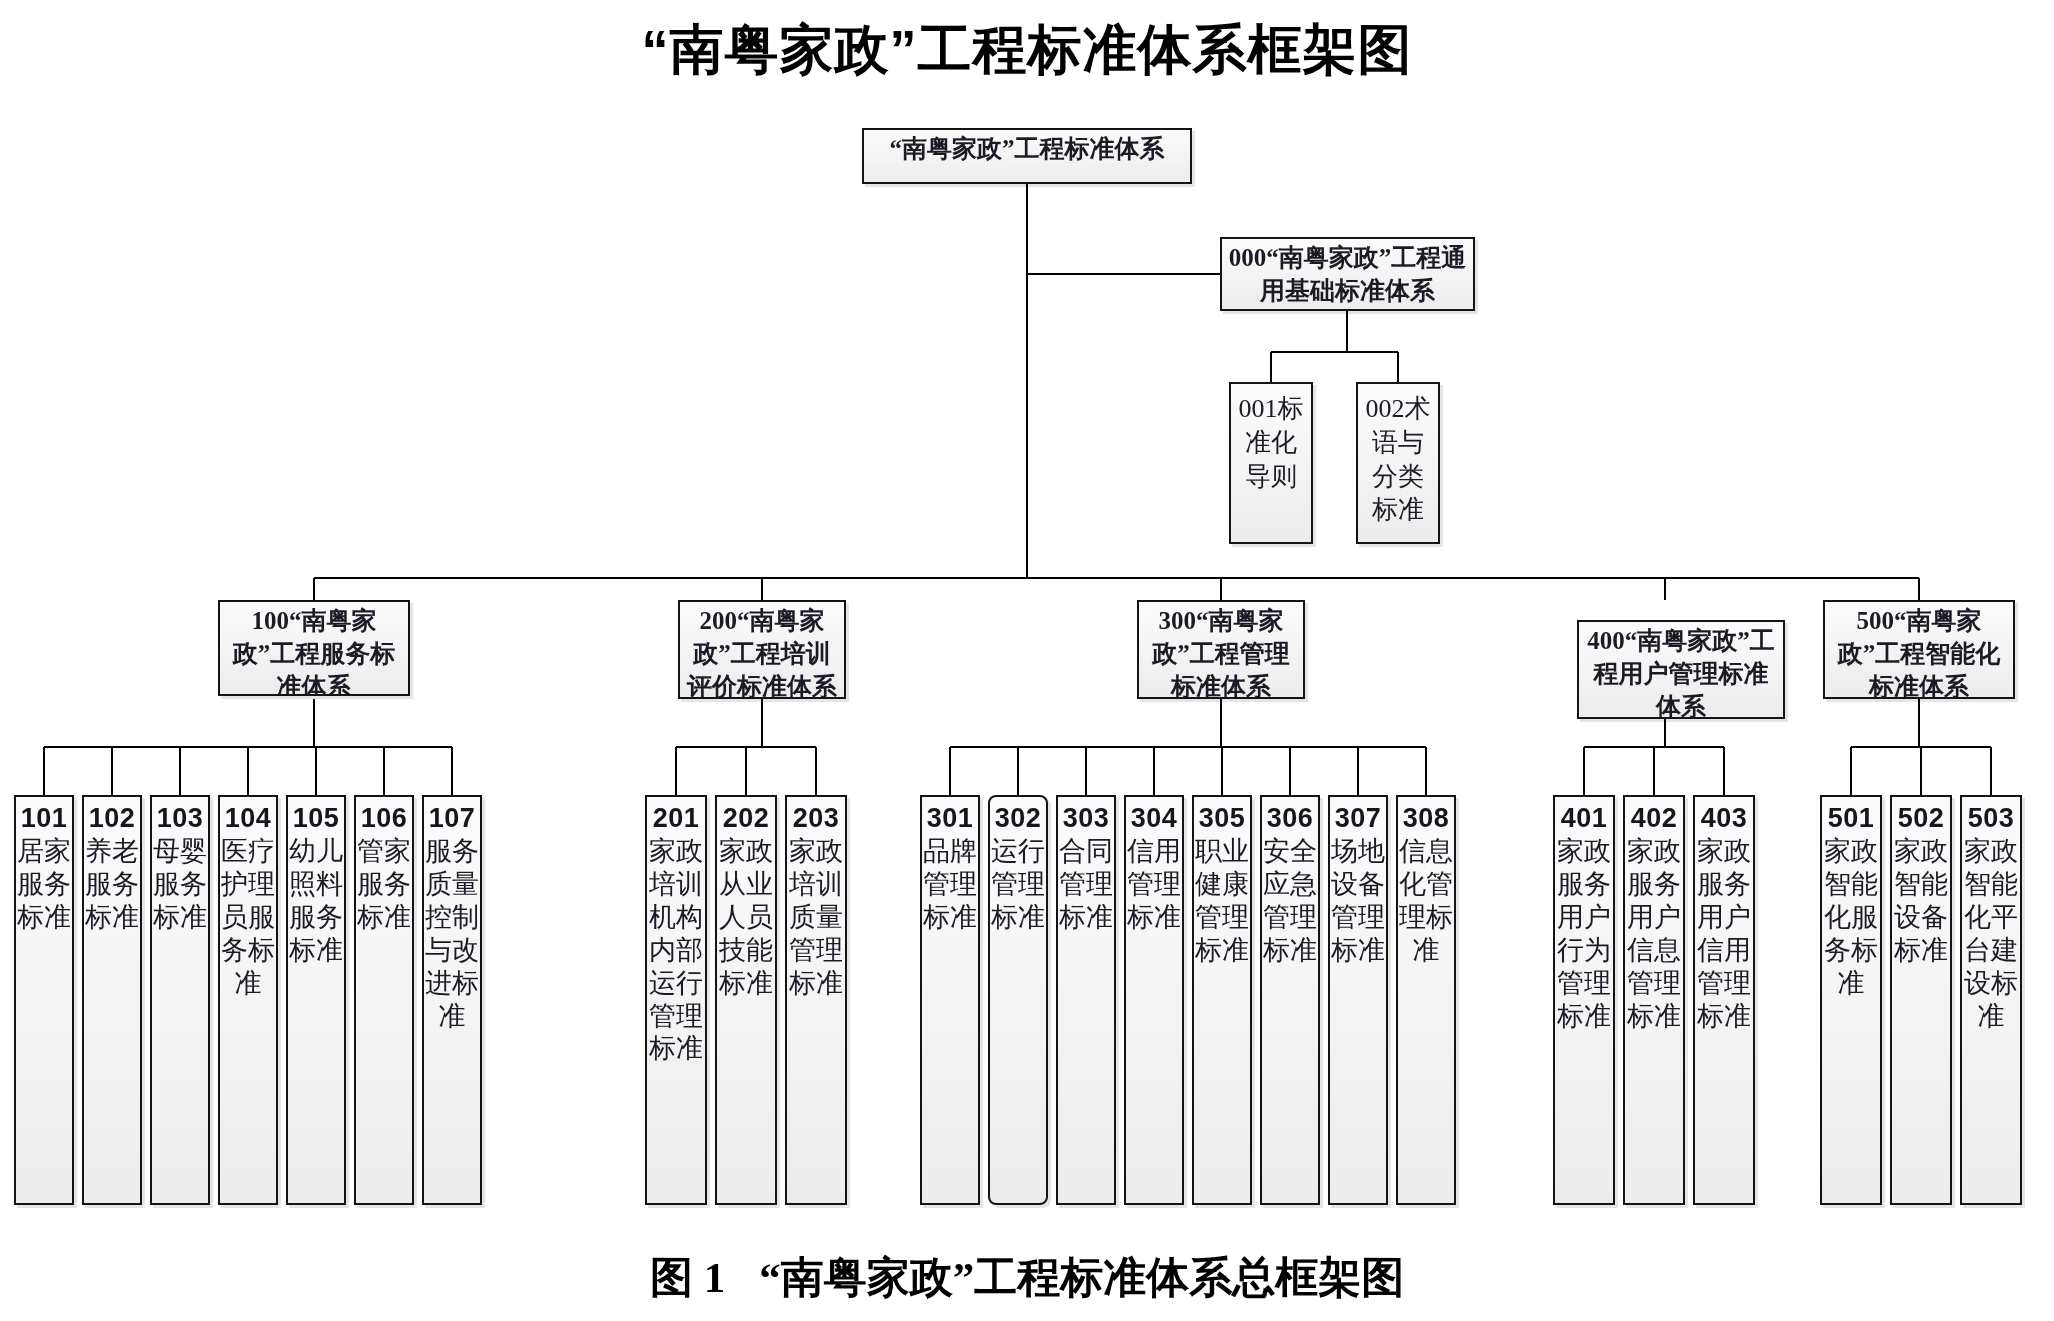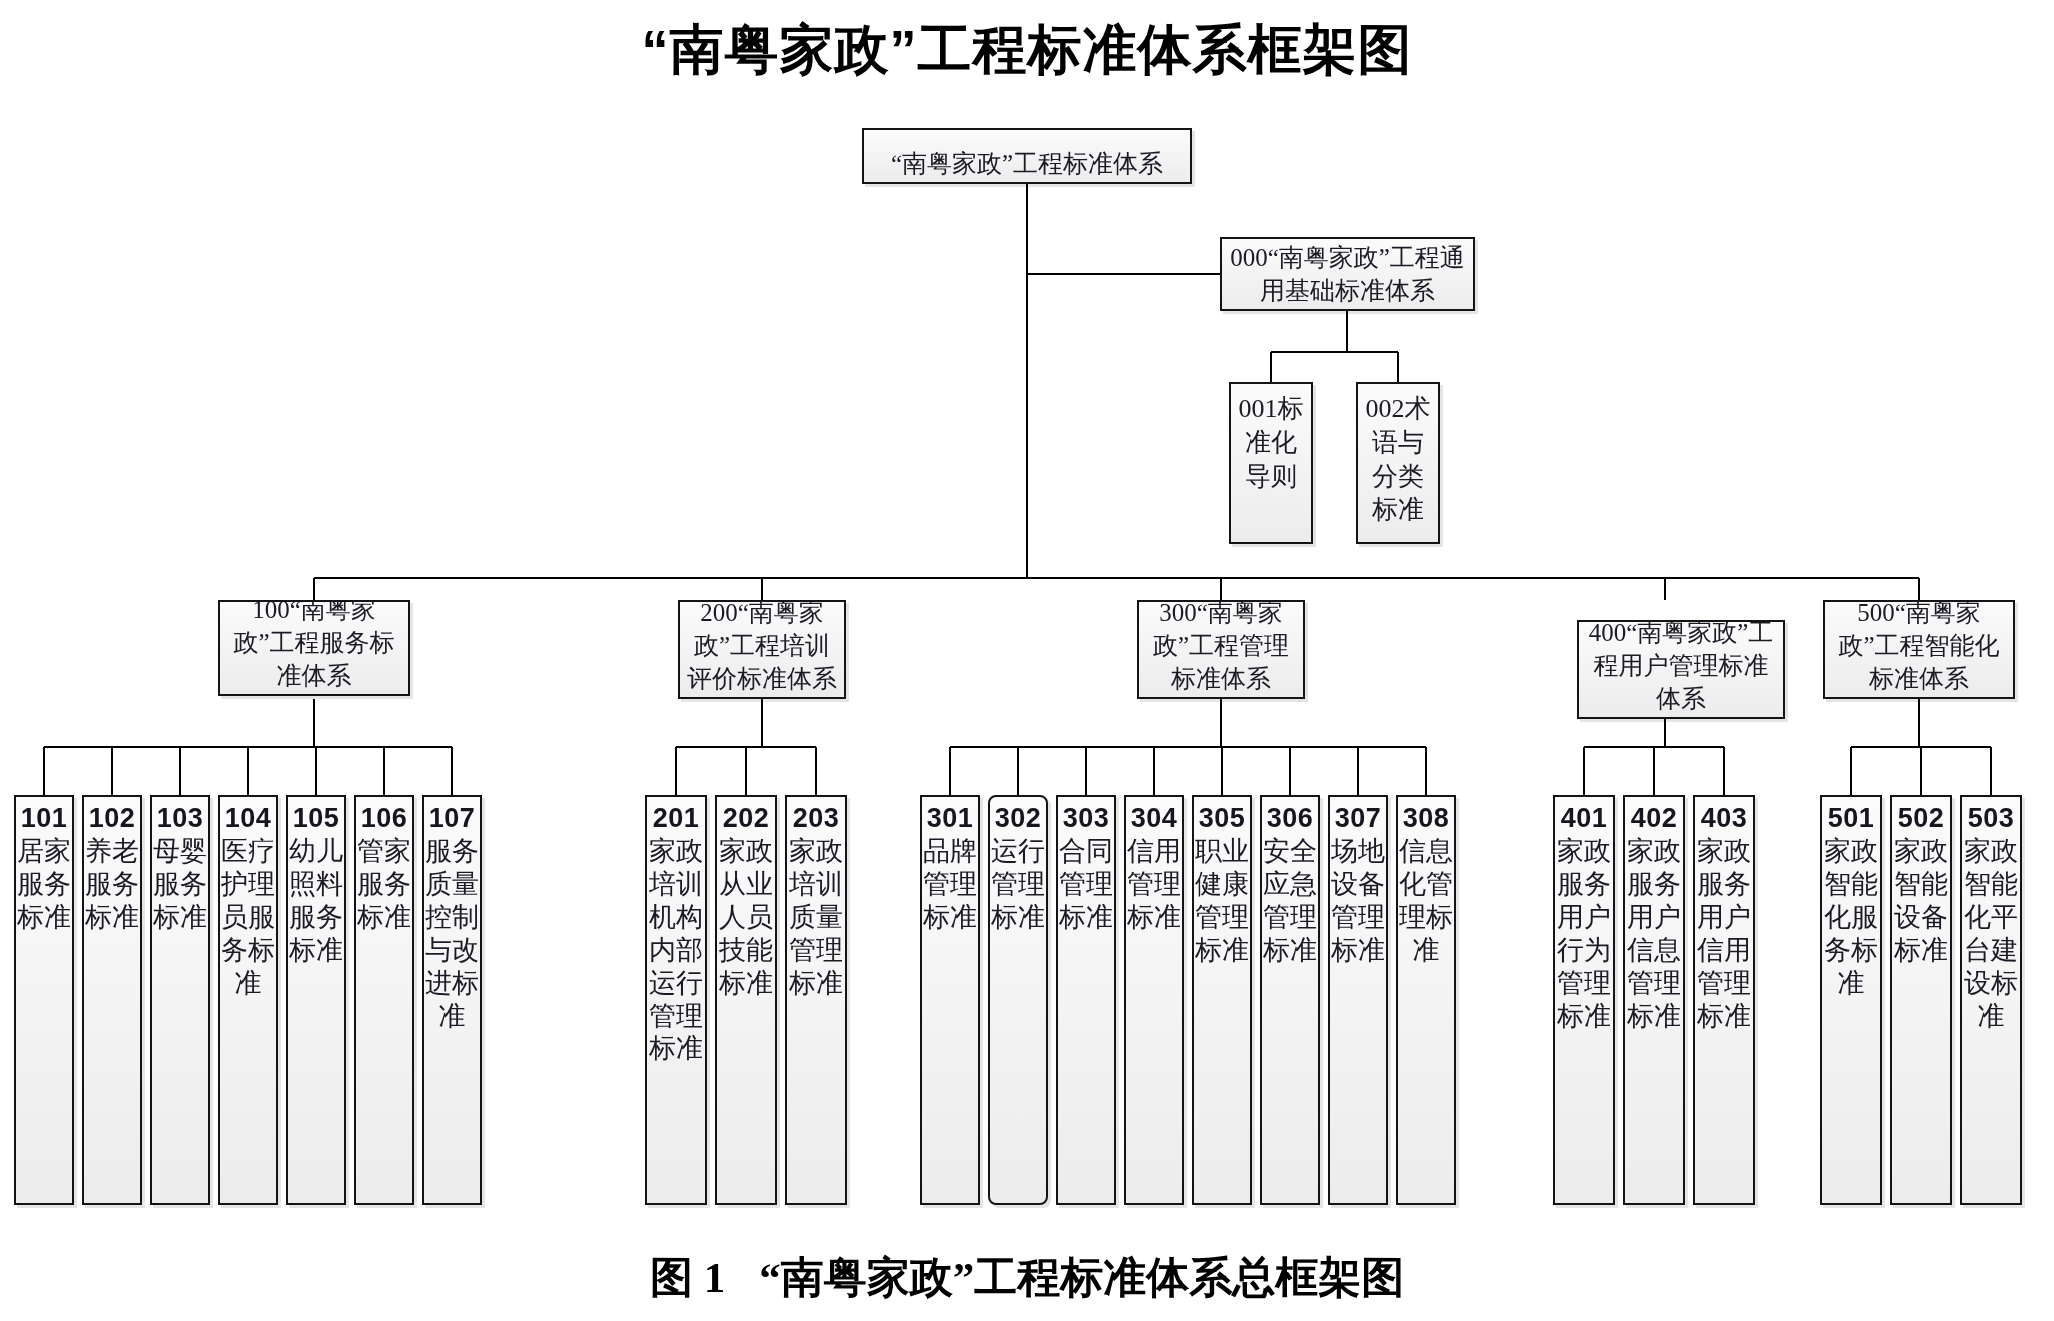--- a/index.html
+++ b/index.html
@@ -61,21 +61,21 @@
     align-items: flex-start;
     justify-content: center;
     text-align: center;
     overflow: hidden;
   }
   .node .txt {
     display: block;
     width: 100%;
   }
   
-  .node.horiz { align-items: flex-end; }
+  .node.horiz { align-items: flex-start; font-weight: bold; }
   .node.horiz .txt {
     font-size: 25px;
     line-height: 1.32;
     padding: 2px 6px;
     word-break: break-all;
   }
   .node.root .txt { font-size: 25px; }
   .node.mid .txt  { font-size: 25px; }
 
   

